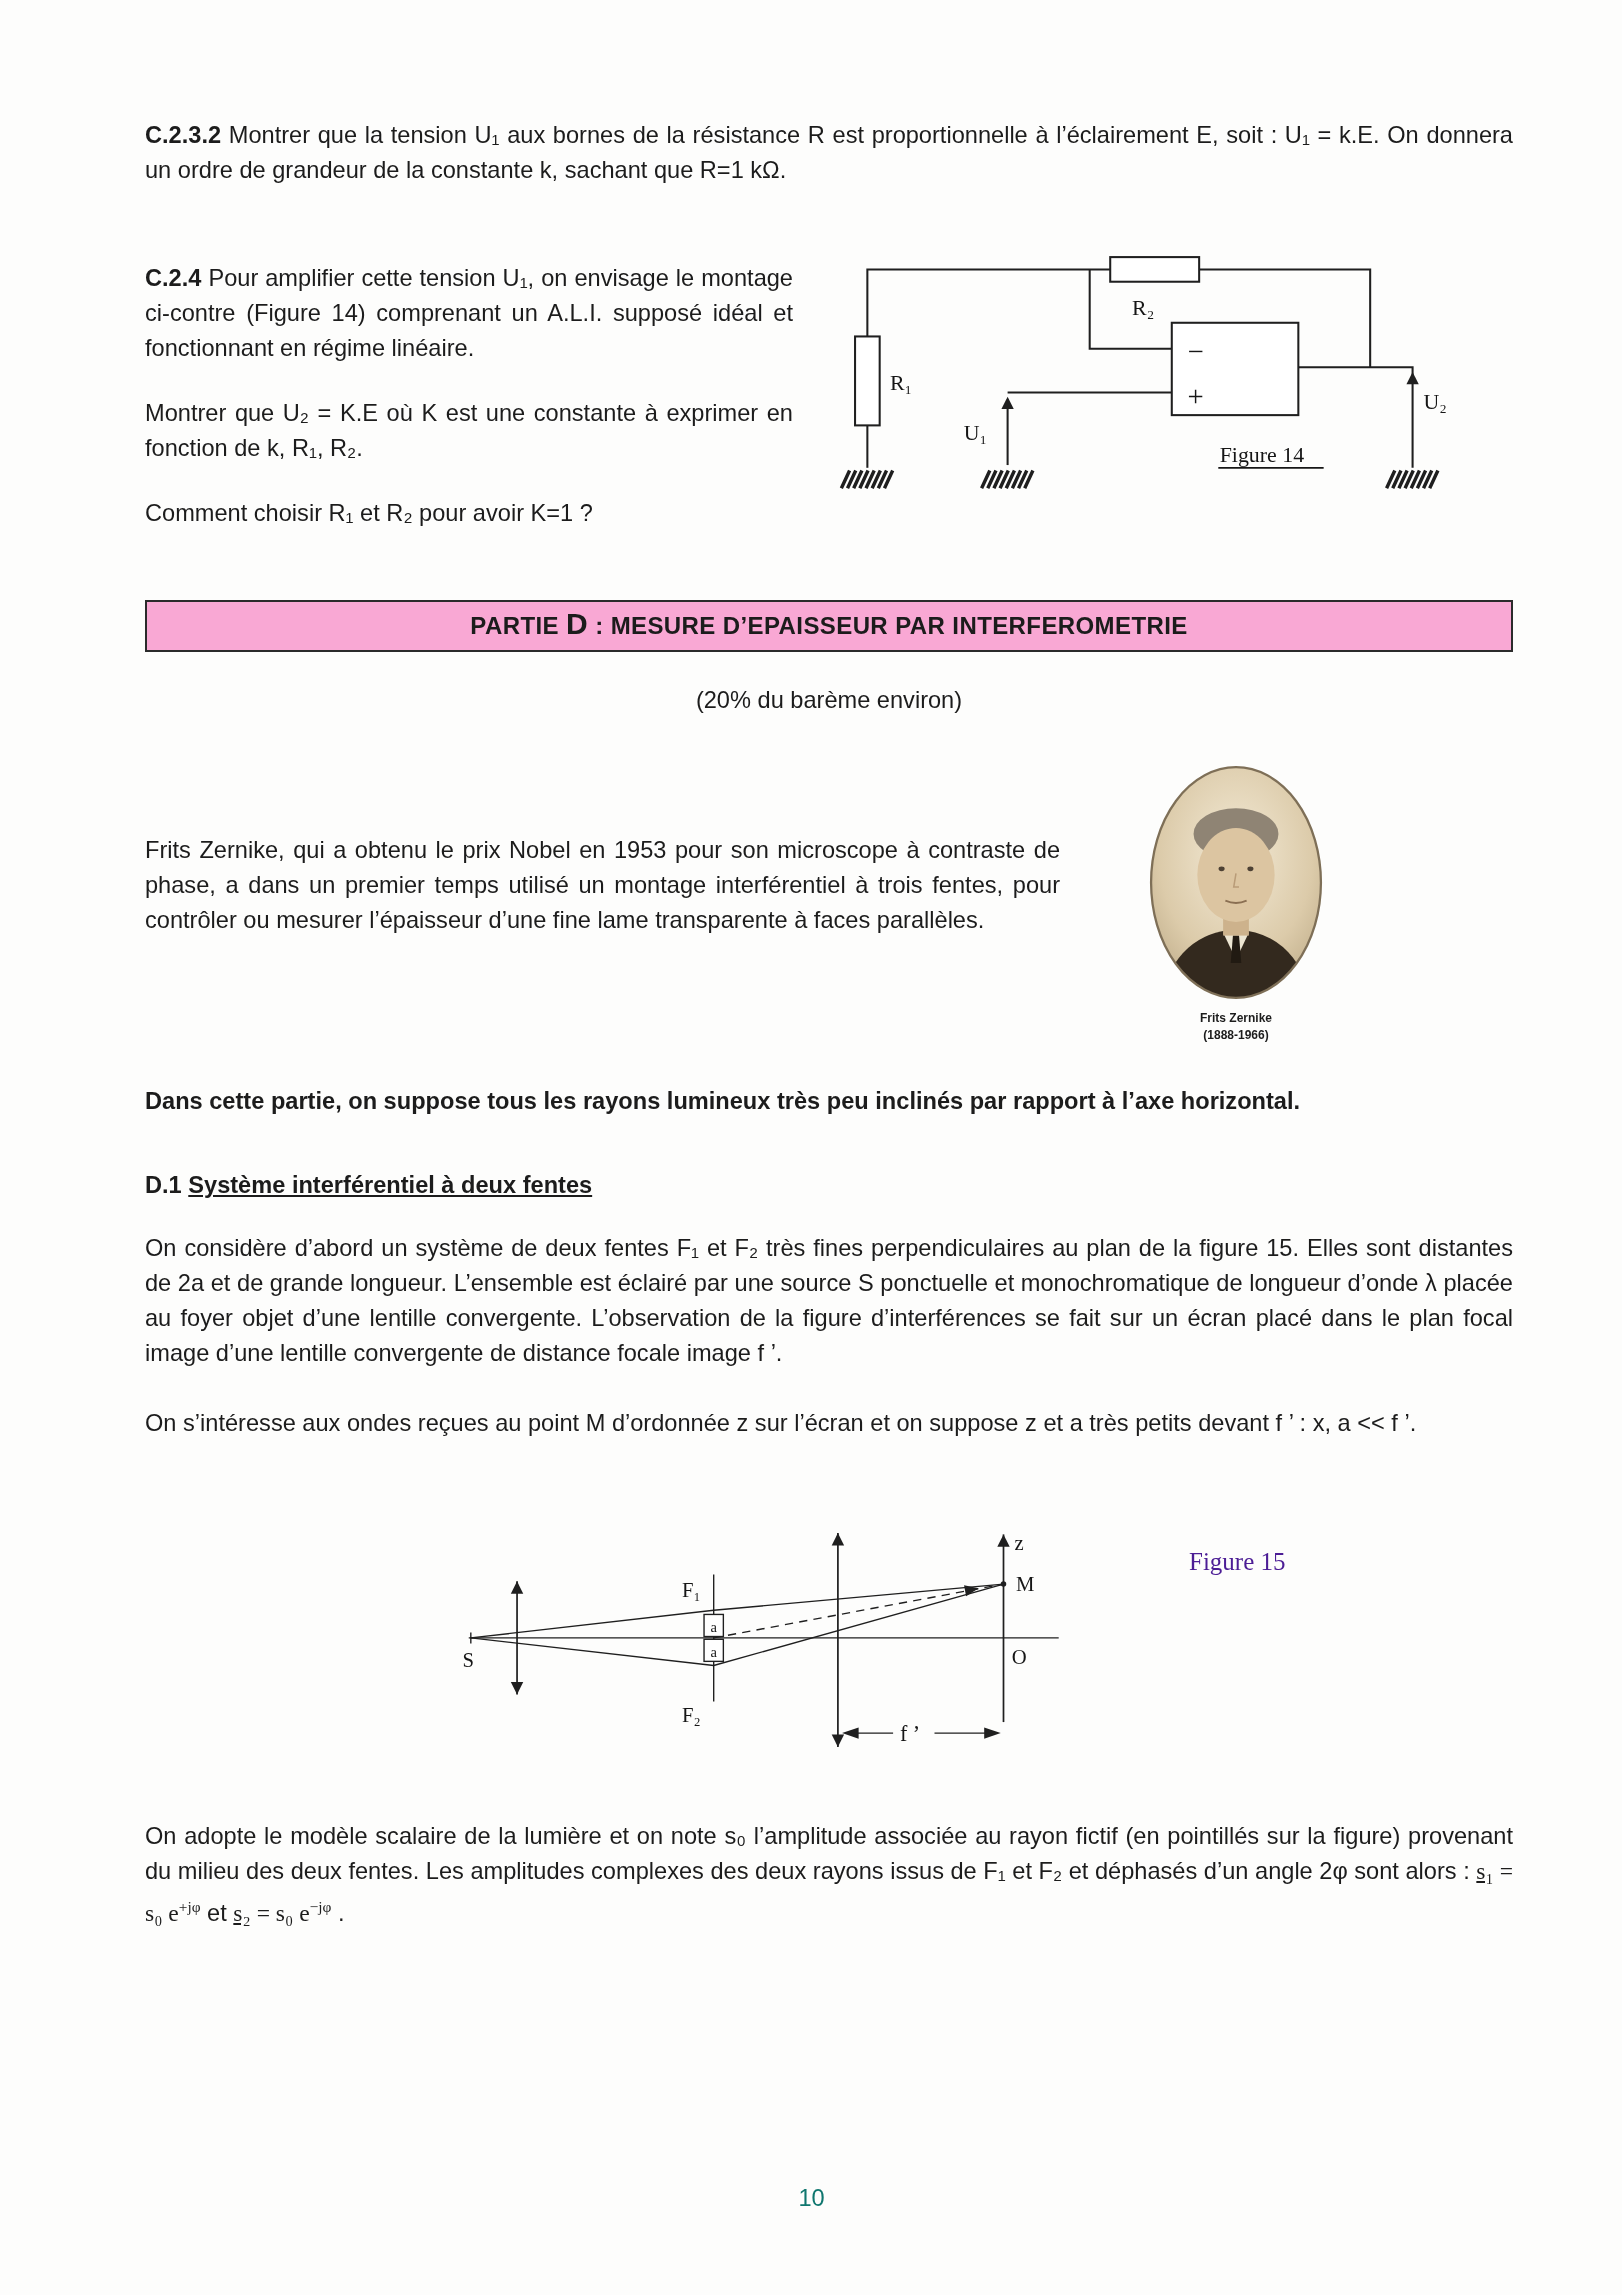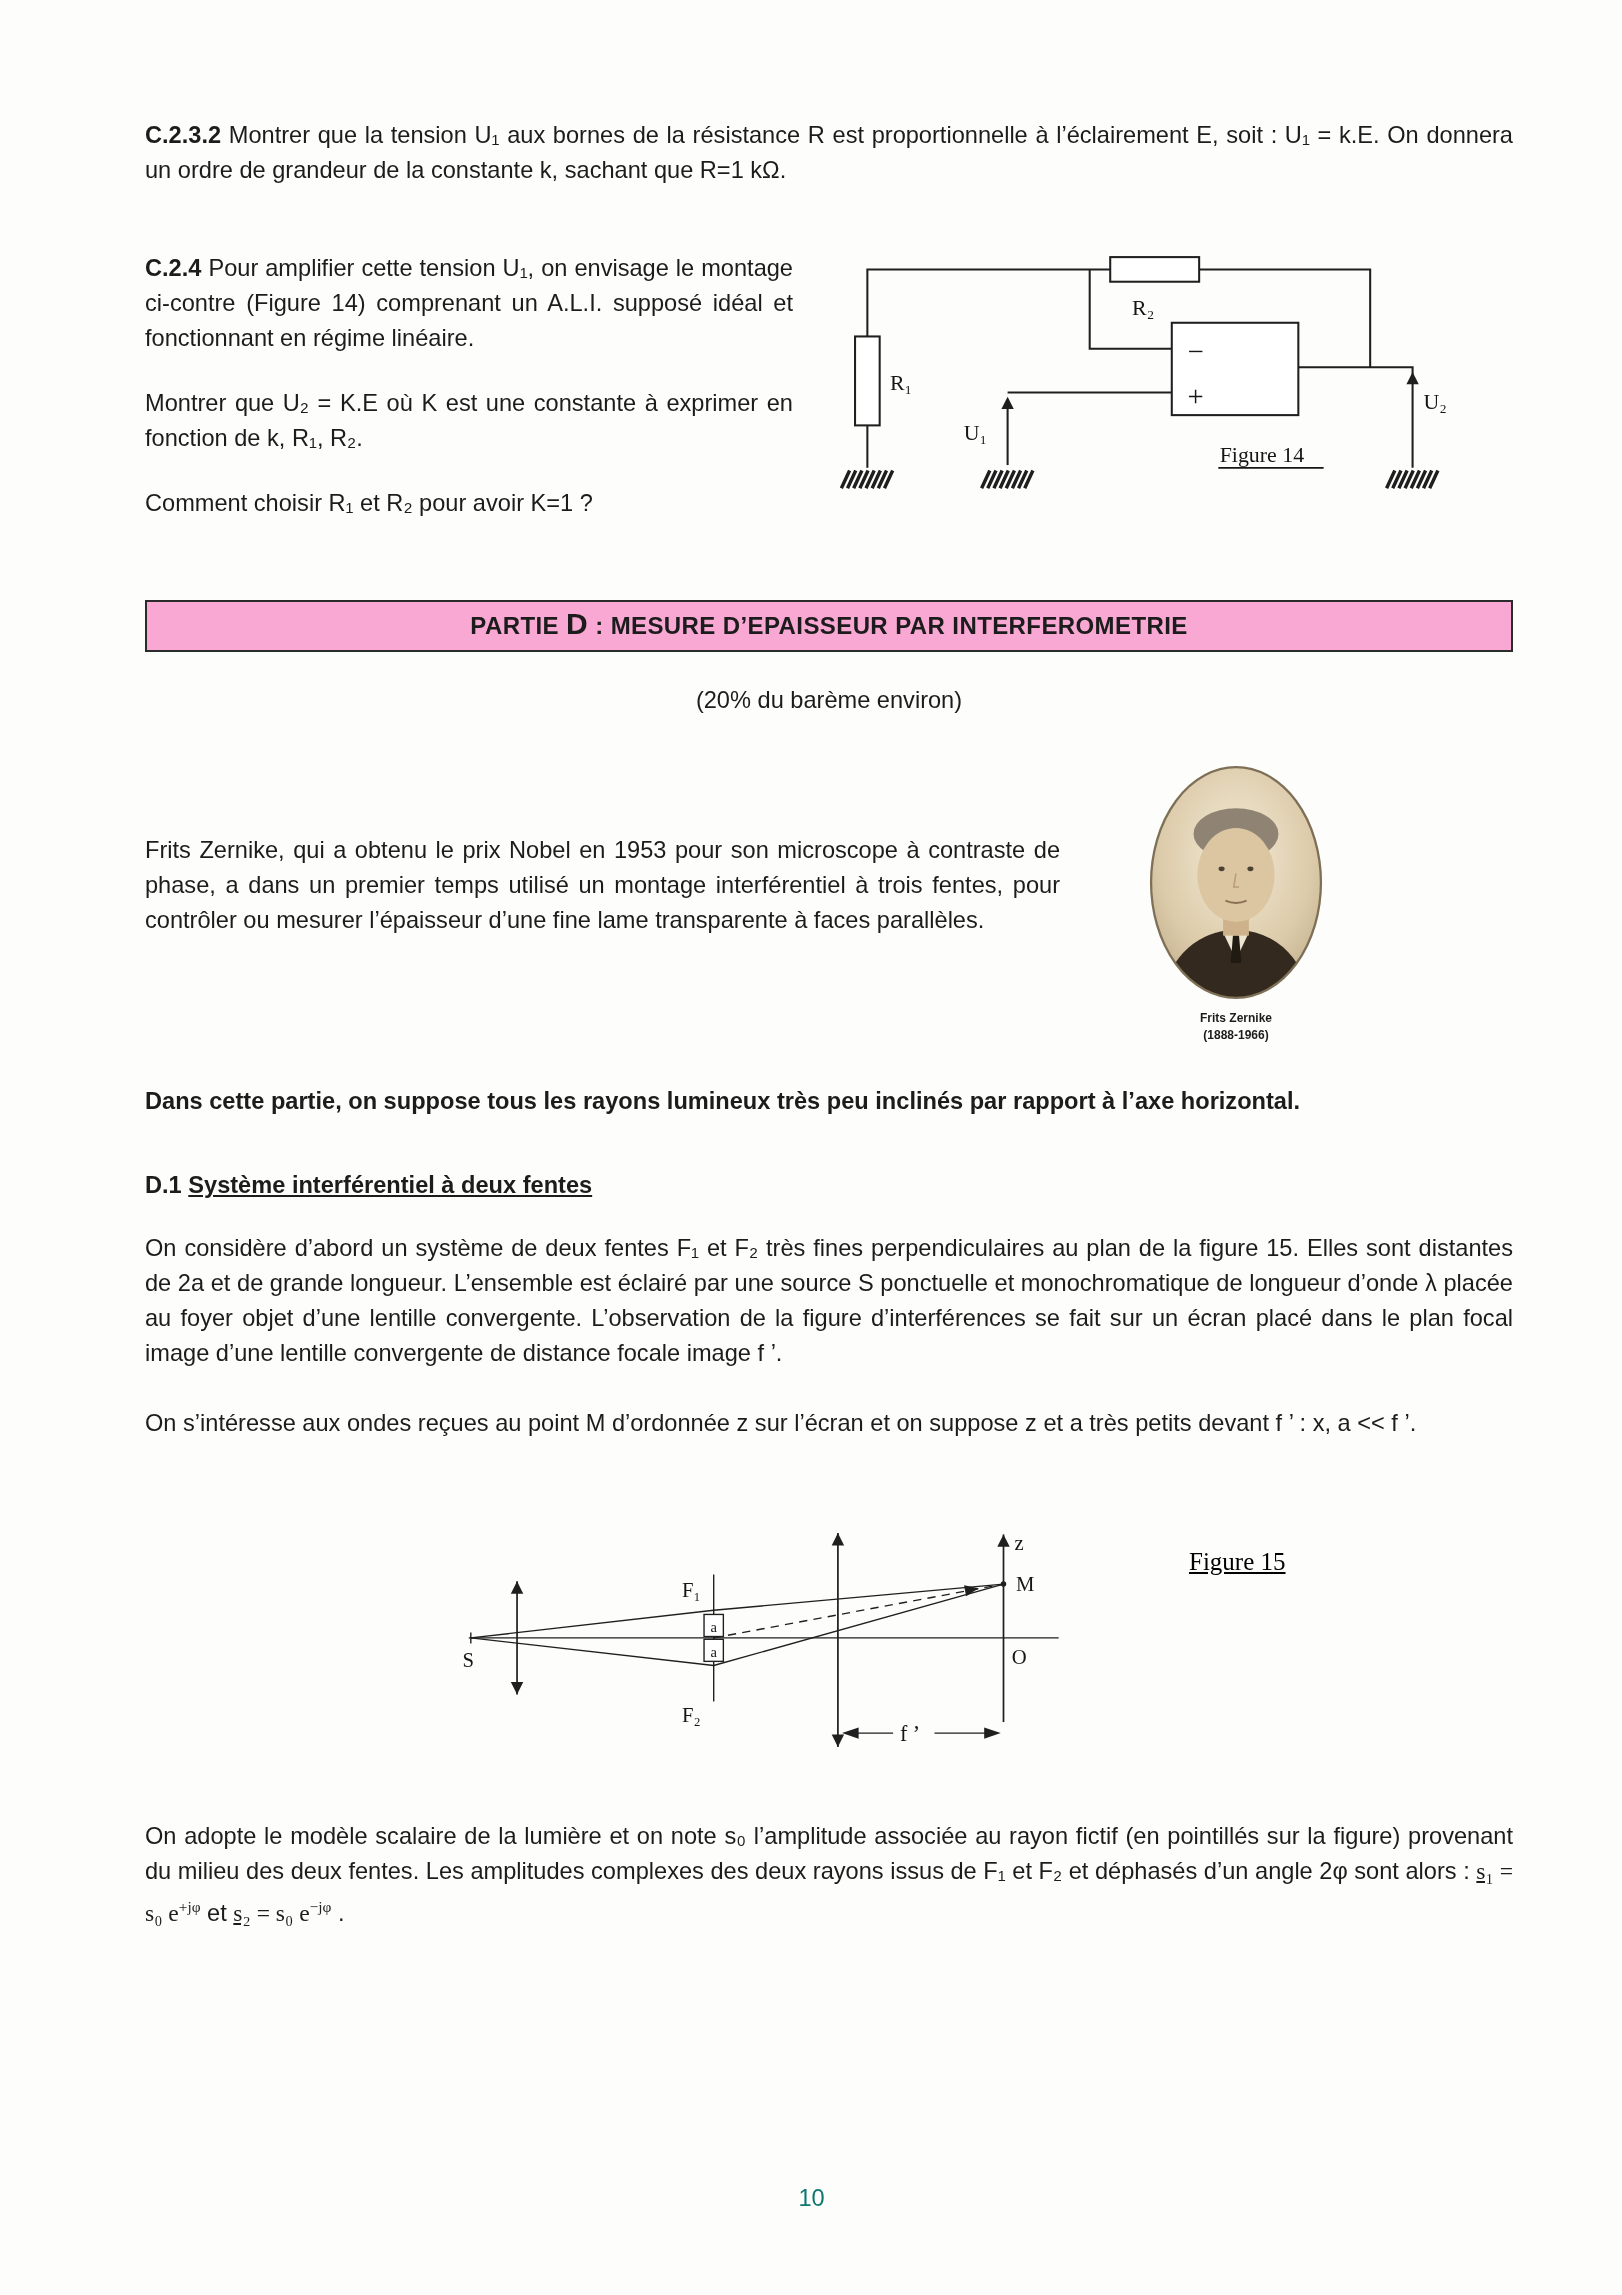--- a/index.html
+++ b/index.html
@@ -6,21 +6,21 @@
   html,body { width:1623px; }
   body { background:#e9e9e9; font-family:"Liberation Sans", sans-serif; color:#1c1c1c; }
   .page {
     position:relative; width:1623px; height:2295px; background:#fdfdfc;
     overflow:hidden; padding:118px 110px 1px 145px;
   }
   p.body { font-size:23.6px; line-height:35px; text-align:justify; color:#1c1c1c; }
   .bold { font-weight:bold; }
   .ul { text-decoration:underline; }
 
-  .c24-row { margin-top:53px; display:flex; align-items:center; }
+  .c24-row { margin-top:53px; display:flex; align-items:flex-end; }
   .c24-text { width:648px; }
   .c24-text p + p { margin-top:30px; }
   .c24-fig { margin-left:22px; margin-top:-14px; }
 
   .partie-box {
     margin-top:69px; border:2.4px solid #2b2b2b; padding:10.2px 7.9px;
     text-align:center; font-weight:bold; font-size:24px; letter-spacing:0.4px;
     background:#f9a8d4;
   }
   .pt-d { font-size:30px; line-height:24px; }
@@ -31,22 +31,22 @@
   .z-photo { margin-left:82px; width:188px; text-align:center; }
   .photo-caption { font-size:12px; line-height:16.5px; font-weight:bold; margin-top:3.1px; }
 
   .note { margin-top:41px; font-weight:bold; }
   .d1-head { margin-top:49px; }
   .d1-p1 { margin-top:28px; }
   .d1-p2 { margin-top:35px; }
 
   .fig15-row { margin-top:52px; margin-left:306px; display:flex; align-items:flex-start; }
   .fig-label {
-    font-family:"Liberation Serif", serif; font-size:25px; color:#000000;
-    text-decoration:underline; margin:55px 0 0 47px; white-space:nowrap;
+    font-family:"Liberation Serif", serif; font-size:25px; color:#4c1d95;
+    margin:55px 0 0 47px; white-space:nowrap;
   }
 
   .final-para { margin-top:50px; }
   .frm { font-family:"Liberation Serif", serif; }
   .frm sup, sup.frm { font-size:0.65em; }
   .page-number {
     position:absolute; bottom:83px; left:0; width:100%;
     text-align:center; font-size:23.6px; color:#0f766e;
   }
 </style>

